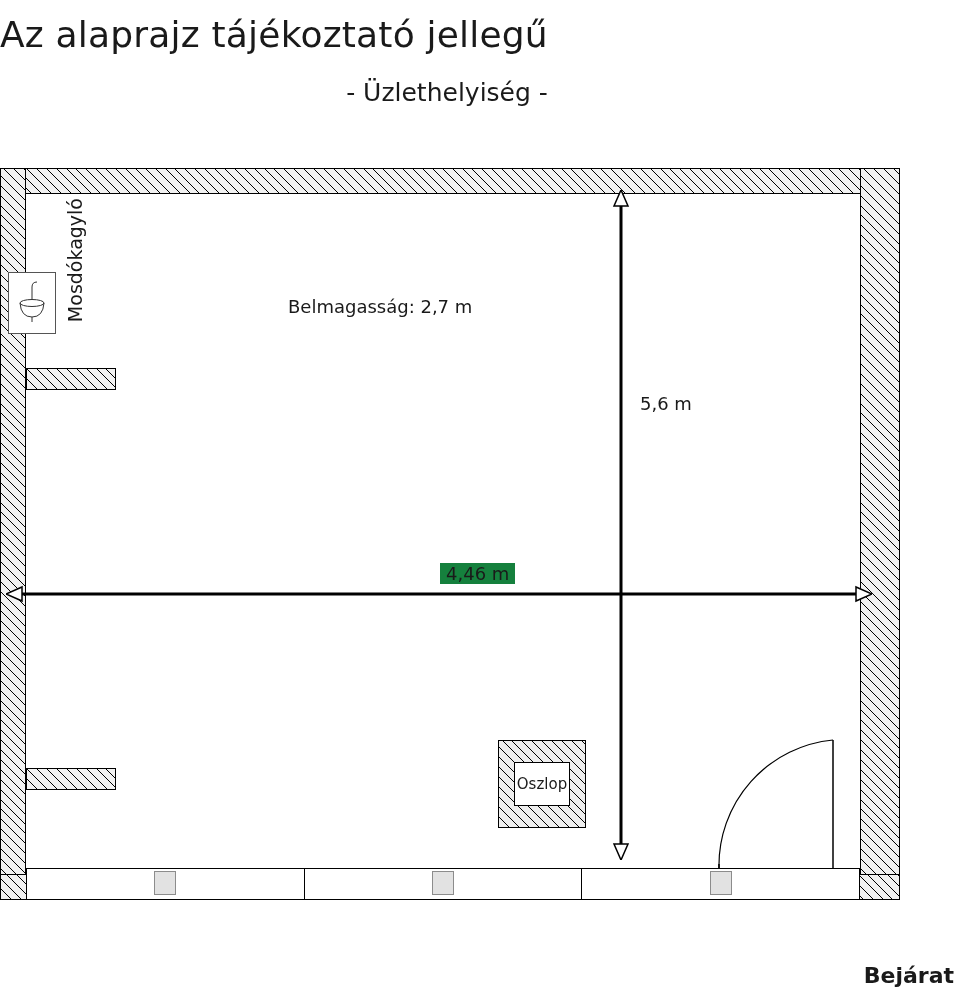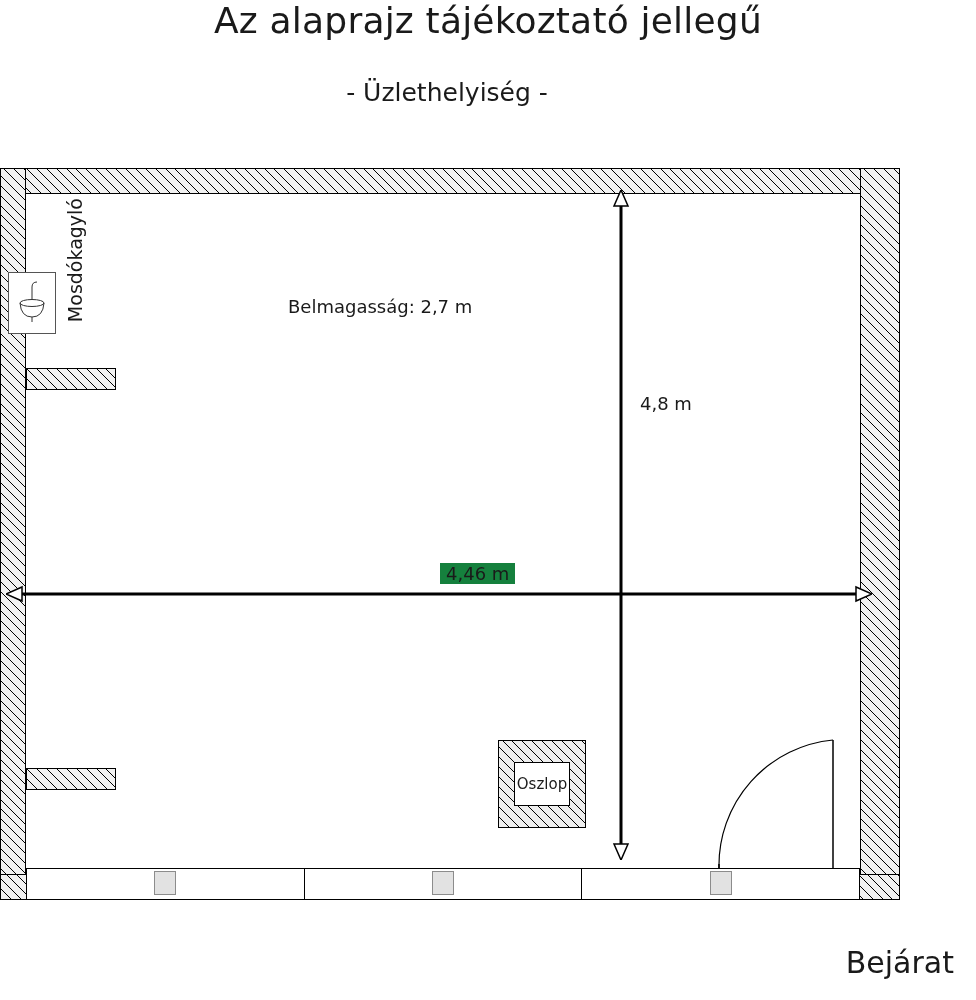--- a/index.html
+++ b/index.html
@@ -13,23 +13,23 @@
     position: relative;
     font-family: "DejaVu Sans", "Liberation Sans", sans-serif;
     color: #1a1a1a;
     overflow: hidden;
   }
 
   
   #title-main {
     position: absolute;
     left: 0;
-    top: 0;
+    top: 14px;
     width: 976px;
-    text-align: center;
+    text-align: left;
     font-size: 36px;
     font-weight: normal;
     letter-spacing: 0.2px;
   }
   #title-sub {
     position: absolute;
     left: 0;
     top: 78px;
     width: 894px;
     text-align: center;
@@ -218,23 +218,24 @@
     font-size: 18px;
     white-space: nowrap;
     background: #15803d;
     padding: 0 6px;
   }
 
   
   #entrance {
     position: absolute;
     right: 22px;
-    bottom: 20px;
-    font-size: 30px;
-    white-space: nowrap;
+    bottom: 12px;
+    font-size: 22px;
+    white-space: nowrap;
+    font-weight: bold;
   }
 </style>
 </head>
 <body>
 
 <div id="title-main">Az alaprajz tájékoztató jellegű</div>
 <div id="title-sub">- Üzlethelyiség -</div>
 
 <div id="plan">
 
@@ -286,21 +287,21 @@
 
   <div id="ceiling-text">Belmagasság: 2,7 m</div>
 
   <div id="dim-v">
     <svg width="20" height="670" viewBox="0 0 20 670">
       <line x1="10" y1="14" x2="10" y2="656" stroke="#000" stroke-width="3"></line>
       <polygon points="10,0 17,16 3,16" fill="#fff" stroke="#000" stroke-width="1.5"></polygon>
       <polygon points="10,670 17,654 3,654" fill="#fff" stroke="#000" stroke-width="1.5"></polygon>
     </svg>
   </div>
-  <div id="dim-v-label">4,8 m</div>
+  <div id="dim-v-label">5,6 m</div>
 
   <div id="dim-h">
     <svg width="866" height="20" viewBox="0 0 866 20">
       <line x1="14" y1="10" x2="852" y2="10" stroke="#000" stroke-width="3"></line>
       <polygon points="0,10 16,3 16,17" fill="#fff" stroke="#000" stroke-width="1.5"></polygon>
       <polygon points="866,10 850,3 850,17" fill="#fff" stroke="#000" stroke-width="1.5"></polygon>
     </svg>
   </div>
   <div id="dim-h-label">4,46 m</div>
 

